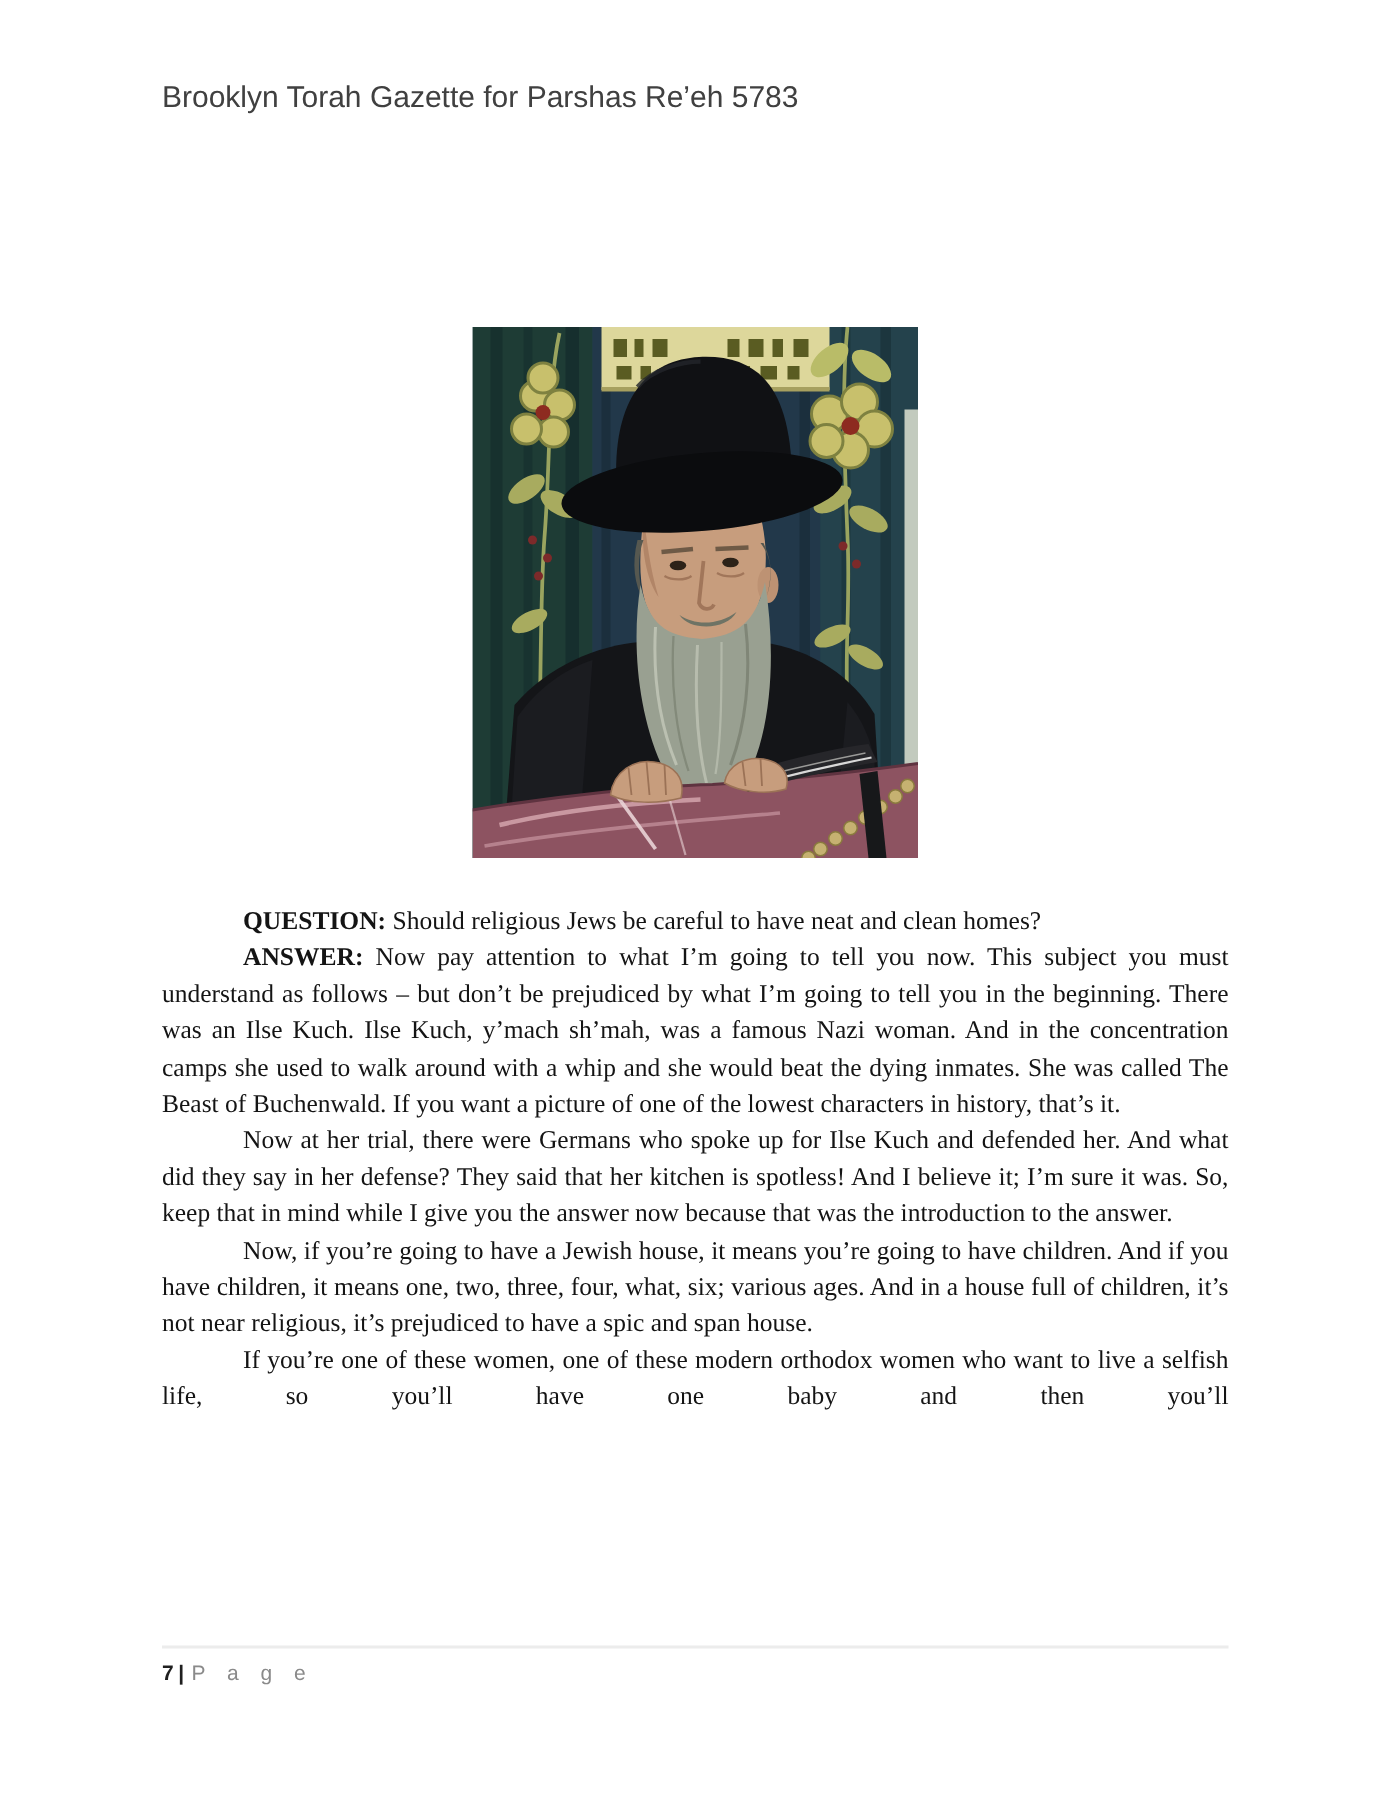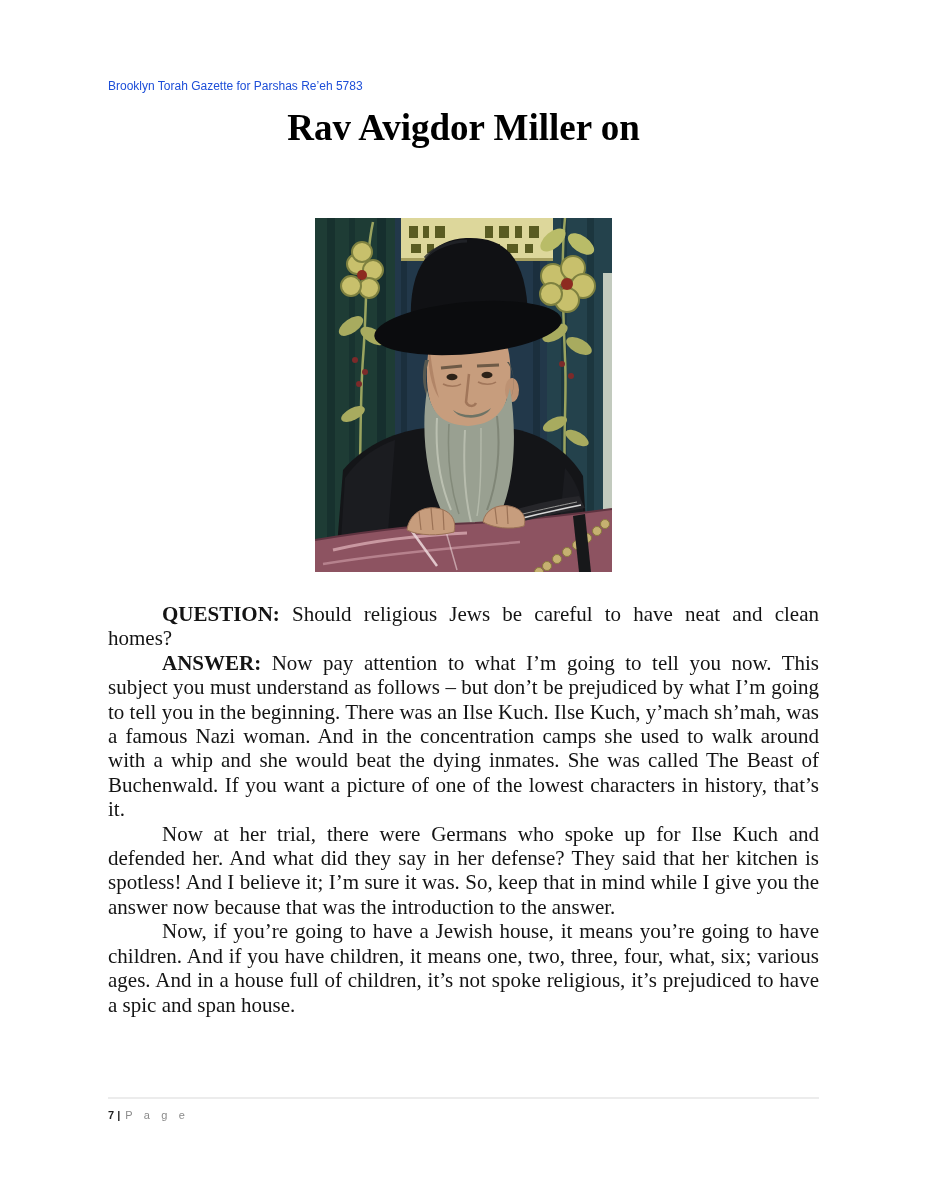--- a/index.html
+++ b/index.html
@@ -7,64 +7,63 @@
     position:relative;
     width:927px;height:1200px;
     background:#ffffff;
     font-family:"Liberation Serif", serif;
     color:#141414;
     overflow:hidden;
   }
   .running-head{
     position:absolute;top:56px;left:108px;
     font-family:"Liberation Sans", sans-serif;
-    font-size:12px;line-height:19px;color:#1d4ed8;margin-top:21px;
+    font-size:20px;line-height:19px;color:#404040;
   }
   .doc-title{
     position:absolute;top:104px;left:0;right:0;
     text-align:center;
     font-family:"Liberation Serif", serif;
     font-weight:bold;font-size:37px;line-height:47px;color:#000;
   }
   .photo-wrap{
     position:absolute;top:218px;left:315px;
     width:297px;height:354px;
   }
   .photo-wrap svg{display:block;}
   .article{
     position:absolute;top:602px;left:108px;width:711px;
-    font-size:21px;line-height:24.4px;
+    font-size:17px;line-height:24.4px;
     text-align:justify;
   }
   .article p{margin:0;text-indent:54px;}
   .article p.justify-last{text-align-last:justify;}
   .b{font-weight:bold;}
   .i{}
   .footer-rule{
     position:absolute;top:1097px;left:108px;width:711px;
     border-top:2px solid #ececec;
   }
   .footer-text{
     position:absolute;top:1106px;left:108px;
     font-family:"Liberation Sans", sans-serif;
-    font-size:11px;line-height:18px;
+    font-size:14px;line-height:18px;
   }
   .footer-text .num{font-weight:bold;color:#1f1f1f;}
   .footer-text .sep{font-weight:bold;color:#1f1f1f;margin:0 5px 0 3px;}
   .footer-text .lbl{color:#8a8a8a;letter-spacing:0.38em;}
 </style>
 </head>
 <body>
 
 <div class="page">
 
   <div class="running-head">Brooklyn Torah Gazette for Parshas Re’eh 5783</div>
 
   <div class="doc-title">
-    <div>Rav Avigdor Miller on</div>
   </div>
 
   <div class="photo-wrap">
     <svg viewBox="0 0 297 354" width="297" height="354" xmlns="http://www.w3.org/2000/svg">
 
       <g>
         <rect width="297" height="354" fill="#20404a"></rect>
         <rect x="0" y="0" width="80" height="354" fill="#1e3c35"></rect>
         <rect x="80" y="0" width="152" height="354" fill="#22384a"></rect>
         <rect x="232" y="0" width="65" height="354" fill="#24424c"></rect>
@@ -211,21 +210,22 @@
       </g>
 
       <path d="M258,298 L270,296 L276,354 L264,354 Z" fill="#17181a"></path>
     </svg>
   </div>
 
   <div class="article">
       <p><span class="b">QUESTION: </span><span>Should religious Jews be careful to have neat and clean homes?</span></p>
       <p><span class="b">ANSWER: </span><span>Now pay attention to what I’m going to tell you now. This subject you must understand as follows – but don’t be prejudiced by what I’m going to tell you in the beginning. There was an Ilse Kuch. Ilse Kuch, </span><span class="i">y’mach sh’mah,</span><span> was a famous Nazi woman. And in the concentration camps she used to walk around with a whip and she would beat the dying inmates. She was called The Beast of Buchenwald. If you want a picture of one of the lowest characters in history, that’s it.</span></p>
       <p><span>Now at her trial, there were Germans who spoke up for Ilse Kuch and defended her. And what did they say in her defense? They said that her kitchen is spotless! And I believe it; I’m sure it was. So, keep that in mind while I give you the answer now because that was the introduction to the answer.</span></p>
-      <p><span>Now, if you’re going to have a Jewish house, it means you’re going to have children. And if you have children, it means one, two, three, four, what, six; various ages. And in a house full of children, it’s not </span><span class="i">spoke</span><span> religious, it’s </span><span class="i">prejudiced</span><span> to have a spic and span house.</span></p>
+      <p><span>Now, if you’re going to have a Jewish house, it means you’re going to have children. And if you have children, it means one, two, three, four, what, six; various ages. And in a house full of children, it’s not </span><span class="i">near</span><span> religious, it’s </span><span class="i">prejudiced</span><span> to have a spic and span house.</span></p>
+      <p class="justify-last"><span>If you’re one of these women, one of these modern orthodox women who want to live a selfish life, so you’ll have one baby and then you’ll</span></p>
     </div>
 
   <div class="footer-rule"></div>
   <div class="footer-text">
     <span class="num">7</span><span class="sep">|</span><span class="lbl">P a g e</span>
   </div>
 
 </div>
 
 </body></html>

